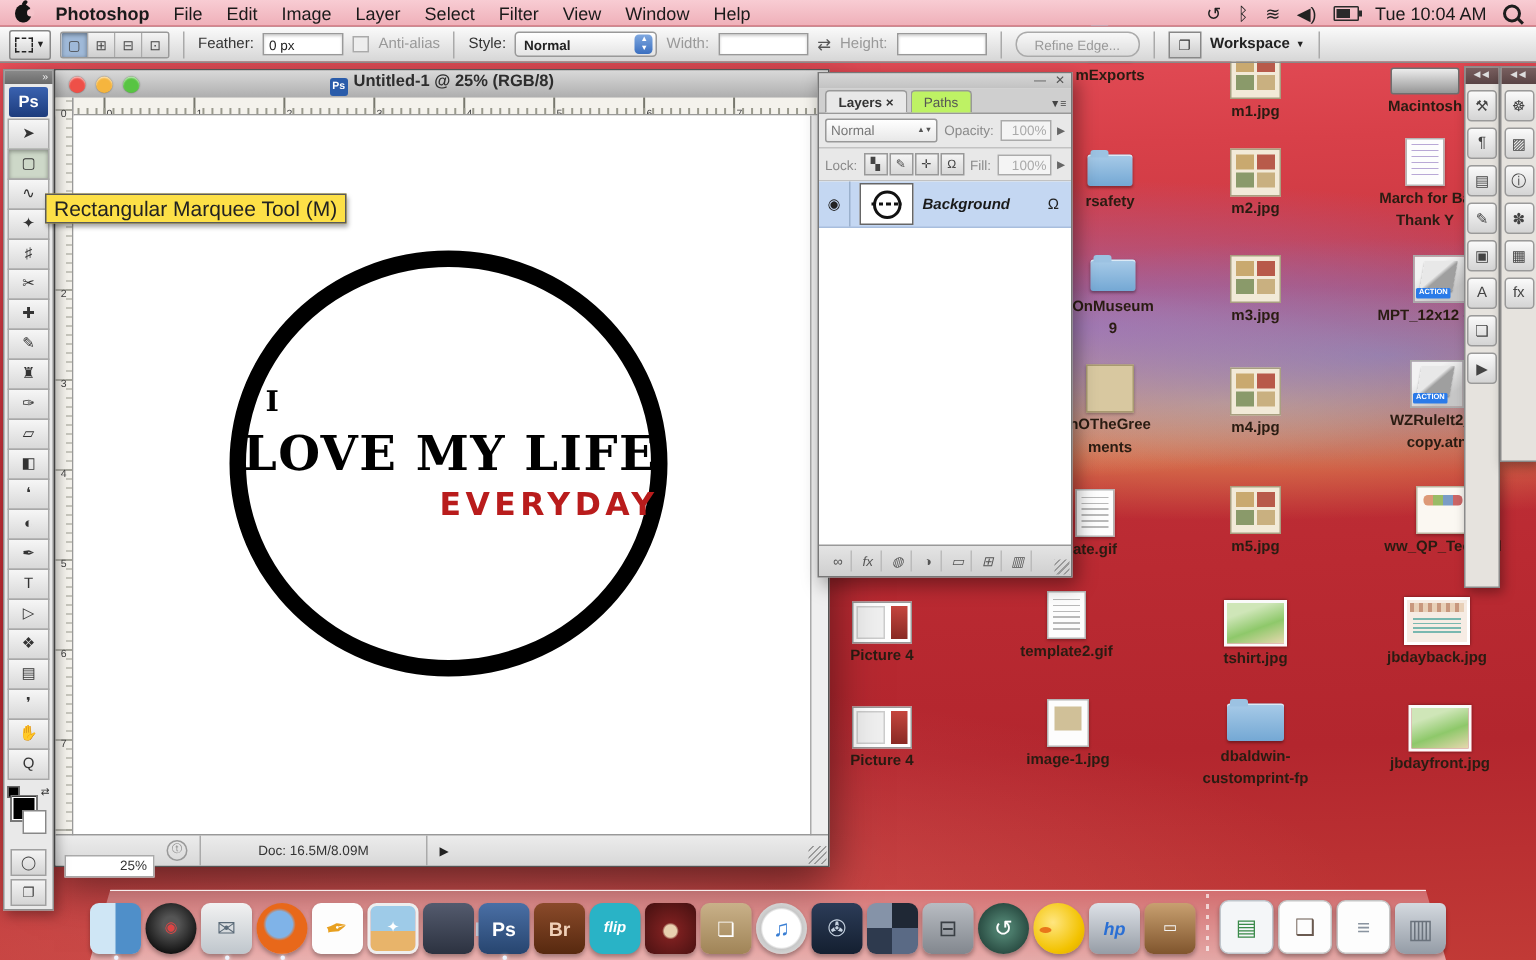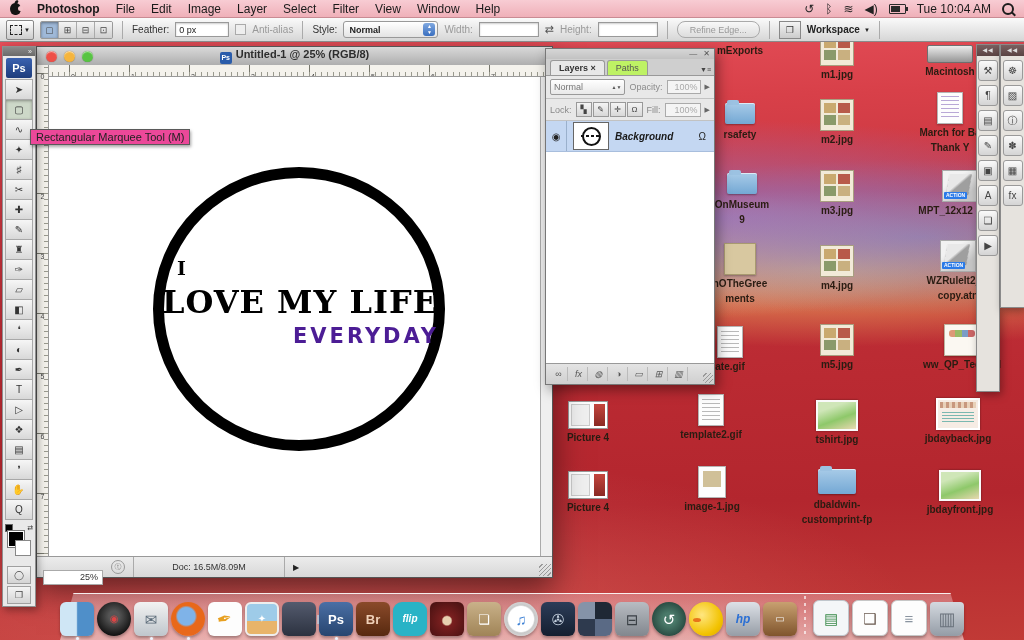--- a/index.html
+++ b/index.html
@@ -118,22 +118,22 @@
   .tool-glyph{font-size:10px;color:#333;line-height:1;}
   .tp-colors{position:relative;height:40px;margin-top:4px;}
   .fg-swatch{position:absolute;left:4px;top:6px;width:16px;height:16px;background:#000;border:1px solid #777;box-shadow:0 0 0 1px #fff inset;}
   .bg-swatch{position:absolute;left:12px;top:16px;width:14px;height:14px;background:#fff;border:1px solid #888;}
   .swap-arrows{position:absolute;right:2px;top:0;font-size:7px;color:#333;}
   .mini-swatch{position:absolute;left:2px;top:0;width:6px;height:6px;background:#000;border:1px solid #666;}
   .tp-btn{width:22px;height:16px;margin:2px auto;background:linear-gradient(#f4f4f4,#d4d4d4);border:1px solid #a0a0a0;
      display:flex;align-items:center;justify-content:center;font-size:9px;color:#444;}
 
   
-  .tooltip{position:absolute;left:30px;top:129px;z-index:40;background:#ec4899;border:1px solid #5a5a5a;
-     font-size:11px;color:#222;padding:1px 5px;box-shadow:1px 2px 3px rgba(0,0,0,.35);}
+  .tooltip{position:absolute;left:30px;top:129px;z-index:40;background:#fde047;border:1px solid #5a5a5a;
+     font-size:14px;color:#222;padding:1px 5px;box-shadow:1px 2px 3px rgba(0,0,0,.35);}
 
   
   .docwin{position:absolute;left:36px;top:46px;width:515px;height:530px;z-index:10;background:#ececec;
      border:1px solid #555;box-shadow:0 12px 30px rgba(0,0,0,.5);}
   .dw-title{height:18px;background:linear-gradient(#d9d9d9,#aeaeae);border-bottom:1px solid #8a8a8a;
      display:flex;align-items:center;position:relative;}
   .tl{width:11px;height:11px;border-radius:50%;margin-left:7px;box-shadow:inset 0 1px 1px rgba(255,255,255,.6),0 0 1px rgba(0,0,0,.5);}
   .tl.red{background:#ee5048;margin-left:9px;}
   .tl.yellow{background:#f5b53e;}
   .tl.green{background:#58c443;}
@@ -152,21 +152,21 @@
                       repeating-linear-gradient(180deg,#77776d 0 1px,transparent 1px 60px);
      background-size:4px 100%,100% 100%;background-position:100% 8px,0 8px;background-repeat:repeat-y,repeat-y;}
   .rv-num{display:block;height:60px;font-size:7px;color:#444;text-align:center;}
   .ruler-corner{position:absolute;left:0;top:18px;width:12px;height:12px;background:#e4e2da;border-right:1px solid #999;border-bottom:1px solid #999;}
   .canvas{position:absolute;left:12px;top:30px;right:11px;bottom:20px;background:#fff;overflow:hidden;}
   .circle-design{position:absolute;left:104px;top:90px;width:270px;height:262px;border:11px solid #000;border-radius:50%;}
   .txt-i{position:absolute;left:128px;top:180px;font:bold 19px "DejaVu Serif","Liberation Serif",serif;color:#000;}
   .txt-main{position:absolute;left:104px;top:206px;width:294px;text-align:center;
      font:bold 32px/38px "DejaVu Serif","Liberation Serif",serif;letter-spacing:1px;color:#000;white-space:nowrap;}
   .txt-sub{position:absolute;left:104px;top:246px;width:286px;text-align:right;
-     font:600 21px/26px "DejaVu Sans","Liberation Sans",sans-serif;letter-spacing:3px;color:#4c1d95;white-space:nowrap;}
+     font:600 21px/26px "DejaVu Sans","Liberation Sans",sans-serif;letter-spacing:3px;color:#b91c1c;white-space:nowrap;}
   .dw-scroll{position:absolute;right:0;top:30px;width:11px;bottom:20px;background:#efefef;border-left:1px solid #aaa;}
   .dw-status{position:absolute;left:0;right:0;bottom:0;height:20px;background:linear-gradient(#ececec,#d8d8d8);
      border-top:1px solid #999;display:flex;align-items:center;font-size:9px;color:#333;}
   .st-zoom{width:50px;height:13px;background:#fff;border:1px solid #aaa;margin-left:6px;text-align:right;padding:0 4px;line-height:13px;margin-top:20px;}
   .st-ico{width:12px;height:12px;border:1px solid #999;border-radius:50%;margin:0 8px;color:#888;font-size:7px;line-height:12px;text-align:center;}
   .st-doc{flex:0 0 150px;text-align:center;border-left:1px solid #aaa;border-right:1px solid #aaa;height:100%;line-height:20px;}
   .st-arrow{margin-left:8px;font-size:8px;color:#222;}
   .dw-grip{position:absolute;right:1px;bottom:1px;width:12px;height:12px;
      background:repeating-linear-gradient(135deg,transparent 0 2px,#9a9a9a 2px 3px);}
 

